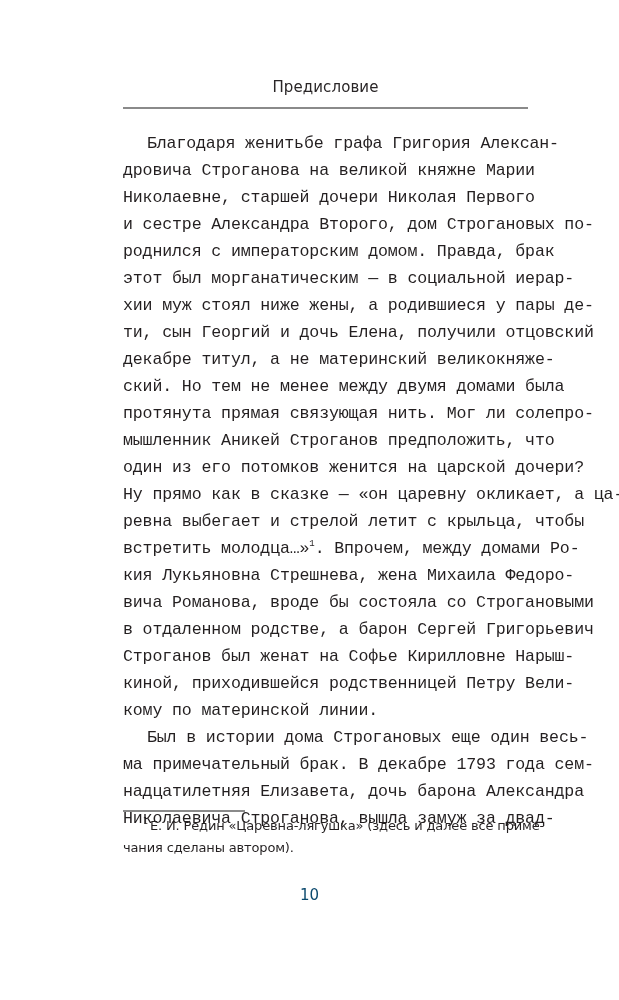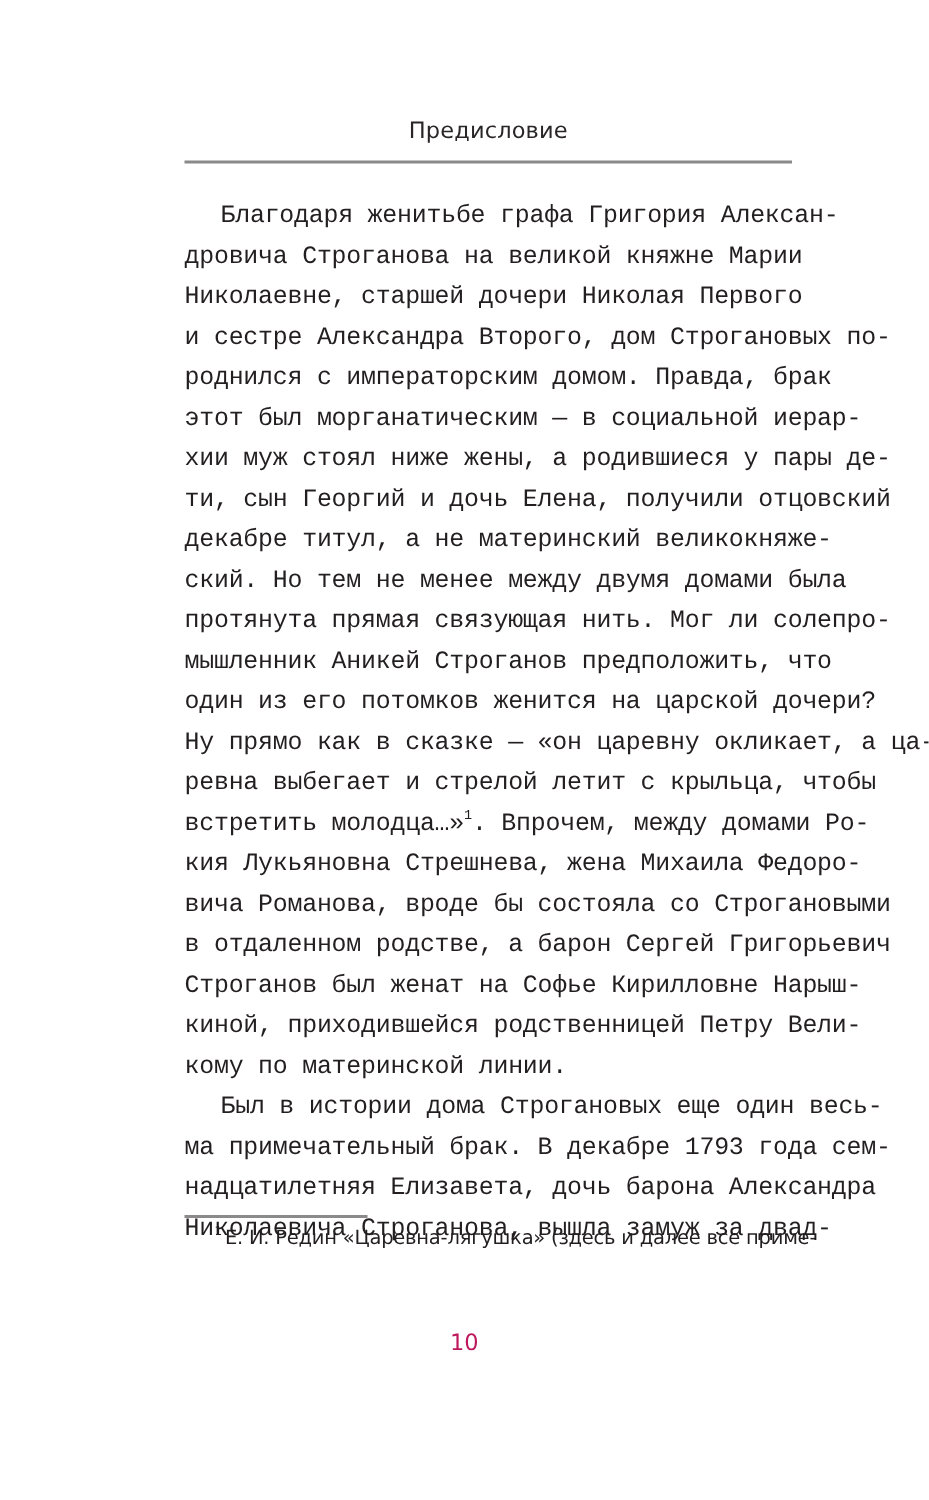--- a/index.html
+++ b/index.html
@@ -95,21 +95,21 @@
       vertical-align: 6px;
       margin-right: 2px;
     }
     .folio {
       position: absolute;
       left: 0;
       width: 619px;
       top: 886px;
       text-align: center;
       font-size: 15px;
-      color: #be185d;
+      color: #0c4a6e;
     }
   </style>
 </head>
 <body>
 
 <div class="page">
 
   <div class="running-head">Предисловие</div>
   <div class="head-rule"></div>
 
@@ -141,17 +141,18 @@
     <span class="line indent">Был в истории дома Строгановых еще один весь-</span>
     <span class="line">ма примечательный брак. В декабре 1793 года сем-</span>
     <span class="line">надцатилетняя Елизавета, дочь барона Александра</span>
     <span class="line">Николаевича Строганова, вышла замуж за двад-</span>
   </div>
 
   <div class="fn-rule"></div>
 
   <div class="footnote">
     <span class="fn-line indent"><sup class="fnmark">1</sup><span>Е. И. Редин «Царевна-лягушка» (здесь и далее все приме-</span></span>
+    <span class="fn-line last">чания сделаны автором).</span>
   </div>
 
   <div class="folio">10</div>
 
 </div>
 
 </body></html>

